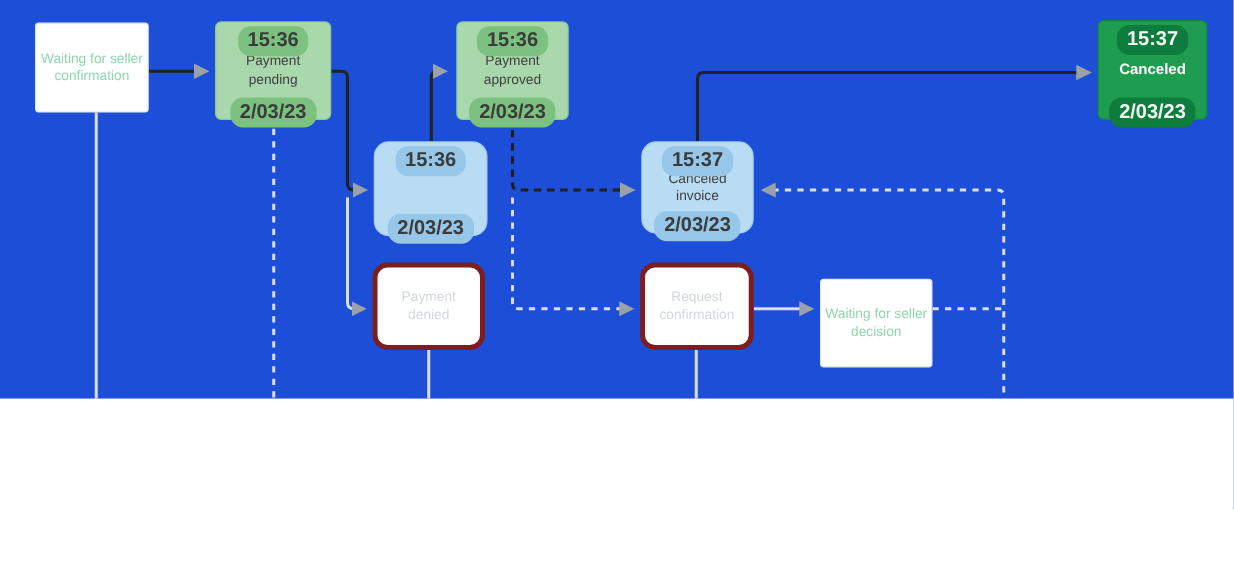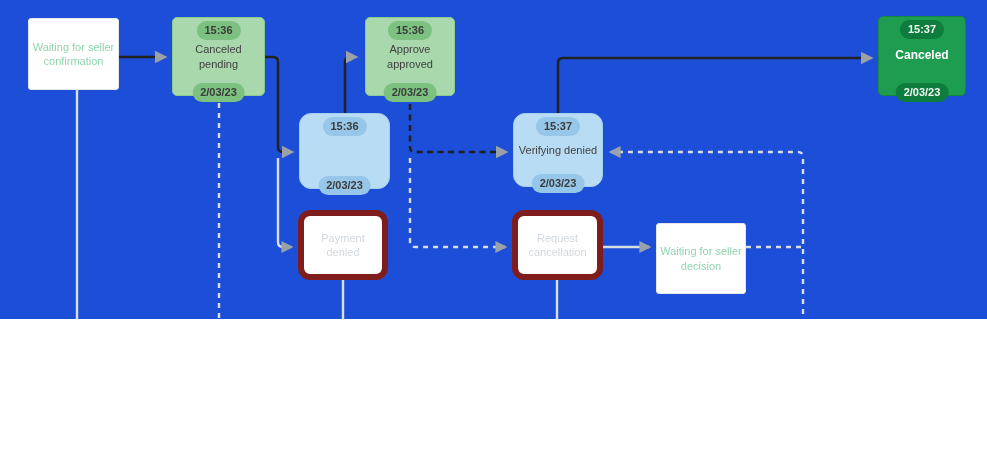--- a/index.html
+++ b/index.html
@@ -10,25 +10,25 @@
   .connector-layer{position:absolute;left:0;top:0;z-index:1;pointer-events:none;}
   .node{
     position:absolute;z-index:2;box-sizing:border-box;
     display:flex;align-items:center;justify-content:center;text-align:center;
     font-size:11px;line-height:1.3;
   }
   .node .label{padding:0 3px;}
   .v-green{background:#a8d8ab;border:1px solid #8bc98e;border-radius:5px;color:#414141;}
   .v-darkgreen{background:#1e9c50;border:1px solid #158744;border-radius:5px;color:#ffffff;font-weight:bold;font-size:12px;}
   .v-blue{background:#b8dcf4;border:1px solid #a2cfee;border-radius:12px;color:#414141;}
-  .v-gray{background:#ffffff;border:6px solid #7f1d1d;border-radius:12px;color:#d2d8dd;}
+  .v-gray{background:#ffffff;border:4px solid #7f1d1d;border-radius:12px;color:#d2d8dd;}
   .v-white{background:#ffffff;border:1px solid #e3e7eb;border-radius:3px;color:#90d5ae;}
   .badge{
     position:absolute;left:50%;transform:translateX(-50%);
-    font-weight:bold;font-size:11px;line-height:1;
+    font-weight:bold;font-size:16px;line-height:1;
     padding:4px 8px;border-radius:10px;white-space:nowrap;text-align:right;
   }
   .badge.time{top:3px;}
   .badge.date{bottom:-7px;}
   .v-green .badge{background:#7cc180;color:#3b3b3b;}
   .v-blue .badge{background:#97c7e8;color:#3b3b3b;}
   .v-darkgreen .badge{background:#0d7c3c;color:#f2faf4;}
 </style>
 </head>
 <body>
@@ -62,53 +62,53 @@
     <path d="M219,103 V390" fill="none" stroke="#d9dee3" stroke-width="2.4" stroke-dasharray="5,5"></path>
     <path d="M221,393 H341" fill="none" stroke="#d9dee3" stroke-width="2.4" stroke-dasharray="5,5"></path>
   </svg>
 
   <div class="node v-white" style="left:28px;top:18px;width:91px;height:72px">
     <span class="label">Waiting for seller confirmation</span>
   </div>
 
   <div class="node v-green" style="left:172px;top:17px;width:93px;height:79px">
     <span class="badge time">15:36</span>
-    <span class="label">Canceled pending</span>
+    <span class="label">Payment pending</span>
     <span class="badge date">2/03/23</span>
   </div>
 
   <div class="node v-green" style="left:365px;top:17px;width:90px;height:79px">
     <span class="badge time">15:36</span>
-    <span class="label">Approve approved</span>
+    <span class="label">Payment approved</span>
     <span class="badge date">2/03/23</span>
   </div>
 
   <div class="node v-darkgreen" style="left:878px;top:16px;width:88px;height:80px">
     <span class="badge time">15:37</span>
     <span class="label">Canceled</span>
     <span class="badge date">2/03/23</span>
   </div>
 
   <div class="node v-blue" style="left:299px;top:113px;width:91px;height:76px">
     <span class="badge time">15:36</span>
     <span class="badge date">2/03/23</span>
   </div>
 
   <div class="node v-blue" style="left:513px;top:113px;width:90px;height:74px">
     <span class="badge time">15:37</span>
-    <span class="label">Verifying denied</span>
+    <span class="label">Canceled invoice</span>
     <span class="badge date">2/03/23</span>
   </div>
 
   <div class="node v-gray" style="left:298px;top:210px;width:90px;height:70px">
     <span class="label">Payment denied</span>
   </div>
 
   <div class="node v-gray" style="left:512px;top:210px;width:91px;height:70px">
-    <span class="label">Request cancellation</span>
+    <span class="label">Request confirmation</span>
   </div>
 
   <div class="node v-white" style="left:656px;top:223px;width:90px;height:71px">
     <span class="label">Waiting for seller decision</span>
   </div>
 
   <div class="node v-gray" style="left:716px;top:354px;width:92px;height:70px">
     <span class="label">Canceling</span>
   </div>
 

